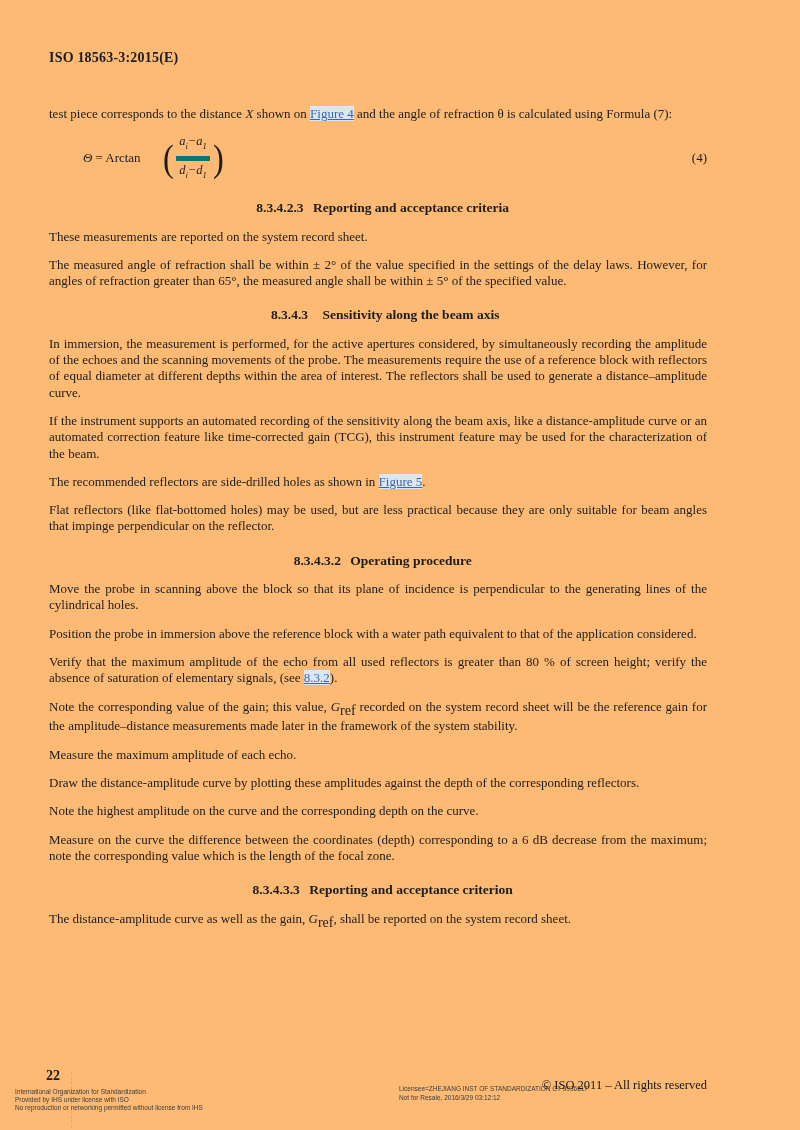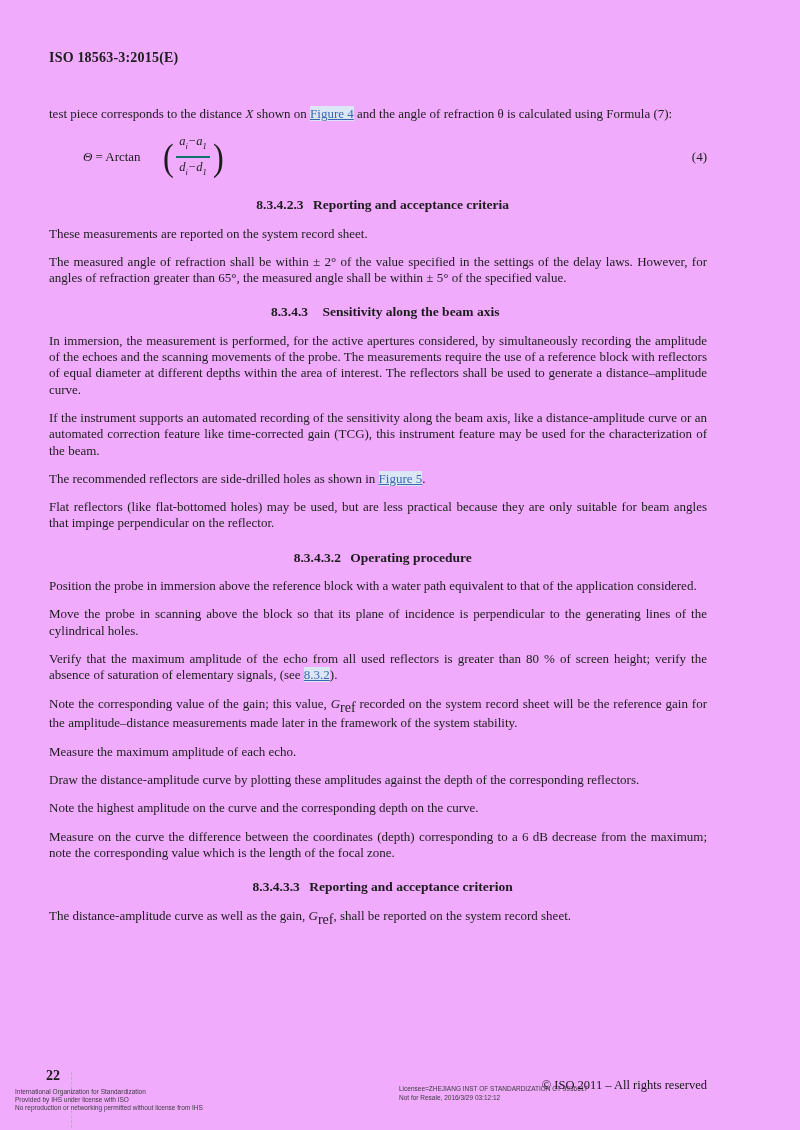--- a/index.html
+++ b/index.html
@@ -1,33 +1,33 @@
 <!DOCTYPE html>
 <html><head>
 <meta charset="utf-8">
 <style>
   html,body{margin:0;padding:0;background:#ffffff;}
-  .page{position:relative;width:800px;height:1130px;background:#f0abfc;overflow:hidden;
+  .page{position:relative;width:800px;height:1130px;background:#fdba74;overflow:hidden;
         font-family:"Liberation Serif",serif;color:#1c1c1c;}
   .doc-header{position:absolute;left:49px;top:50px;font-size:14px;font-weight:bold;letter-spacing:.2px;}
   .content{position:absolute;left:49px;top:106px;width:658px;font-size:13px;line-height:16.3px;text-align:justify;}
   .para{margin:0 0 12px;}
   .hd{font-size:13.5px;font-weight:bold;margin:18px 0 12px;text-align:center;}
   .hd .hnum{display:inline-block;min-width:66px;}
   .xlink{color:#3a66b0;text-decoration:underline;background:#dce7f5;cursor:pointer;}
   .ivar{font-style:italic;}
   .gsub{font-size:14px;}
   .formula-row{display:flex;align-items:center;margin:4px 0 12px;text-align:left;}
   .f-expr{display:flex;align-items:center;margin-left:34px;}
   .f-theta{font-style:italic;margin-right:3px;}
   .f-eq{margin-right:21px;}
   .f-paren{font-size:38px;font-weight:400;line-height:1;transform:scaleX(.85);}
   .frac{display:inline-flex;flex-direction:column;align-items:center;font-style:italic;
         margin:0 2px;line-height:15px;font-size:12.5px;}
-  .frac .num{border-bottom:2px solid #0f766e;padding:0 3px 2px;}
+  .frac .num{border-bottom:5px solid #0f766e;padding:0 3px 2px;}
   .frac .den{padding:2px 3px 0;}
   .frac sub{font-size:8.5px;}
   .sub-it{font-style:italic;}
   .f-tag{margin-left:auto;}
   .page-number{position:absolute;left:46px;top:1068px;font-size:14px;font-weight:bold;text-align:right;}
   .vdash{position:absolute;left:71px;top:1072px;height:56px;width:0;border-left:1px dashed #b3b3b3;}
   .ihs-note{position:absolute;left:15px;top:1088px;font-family:"Liberation Sans",sans-serif;
             font-size:6.5px;line-height:7.8px;color:#3c3c3c;text-align:left;}
   .license-note{position:absolute;left:399px;top:1084px;font-family:"Liberation Sans",sans-serif;
             font-size:6.5px;line-height:9.4px;color:#3c3c3c;text-align:left;z-index:1;}
@@ -70,23 +70,23 @@
     <p class="para"><span>In immersion, the measurement is performed, for the active apertures considered, by simultaneously recording the amplitude of the echoes and the scanning movements of the probe. The measurements require the use of a reference block with reflectors of equal diameter at different depths within the area of interest. The reflectors shall be used to generate a distance–amplitude curve.</span></p>
 
     <p class="para"><span>If the instrument supports an automated recording of the sensitivity along the beam axis, like a distance-amplitude curve or an automated correction feature like time-corrected gain (TCG), this instrument feature may be used for the characterization of the beam.</span></p>
 
     <p class="para"><span>The recommended reflectors are side-drilled holes as shown in </span><a class="xlink">Figure 5</a><span>.</span></p>
 
     <p class="para"><span>Flat reflectors (like flat-bottomed holes) may be used, but are less practical because they are only suitable for beam angles that impinge perpendicular on the reflector.</span></p>
 
     <h3 class="hd"><span class="hnum">8.3.4.3.2</span><span>Operating procedure</span></h3>
 
+    <p class="para"><span>Move the probe in scanning above the block so that its plane of incidence is perpendicular to the generating lines of the cylindrical holes.</span></p>
+
     <p class="para"><span>Position the probe in immersion above the reference block with a water path equivalent to that of the application considered.</span></p>
-
-    <p class="para"><span>Move the probe in scanning above the block so that its plane of incidence is perpendicular to the generating lines of the cylindrical holes.</span></p>
 
     <p class="para"><span>Verify that the maximum amplitude of the echo from all used reflectors is greater than 80 % of screen height; verify the absence of saturation of elementary signals, (see </span><a class="xlink">8.3.2</a><span>).</span></p>
 
     <p class="para"><span>Note the corresponding value of the gain; this value, </span><span class="ivar">G</span><sub class="gsub">ref</sub><span> recorded on the system record sheet will be the reference gain for the amplitude–distance measurements made later in the framework of the system stability.</span></p>
 
     <p class="para"><span>Measure the maximum amplitude of each echo.</span></p>
 
     <p class="para"><span>Draw the distance-amplitude curve by plotting these amplitudes against the depth of the corresponding reflectors.</span></p>
 
     <p class="para"><span>Note the highest amplitude on the curve and the corresponding depth on the curve.</span></p>

